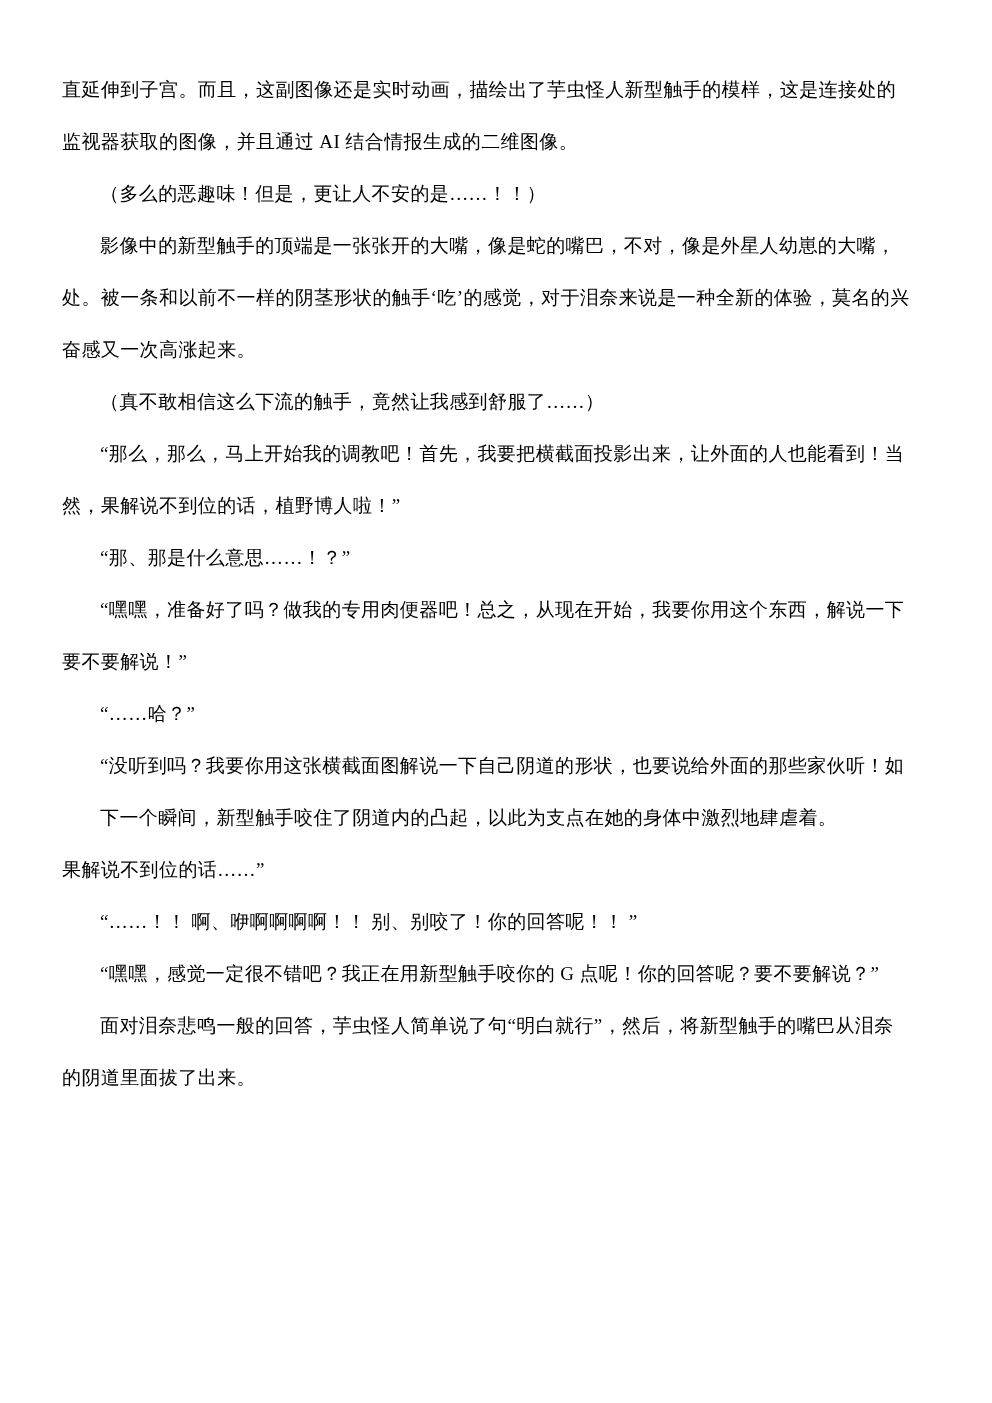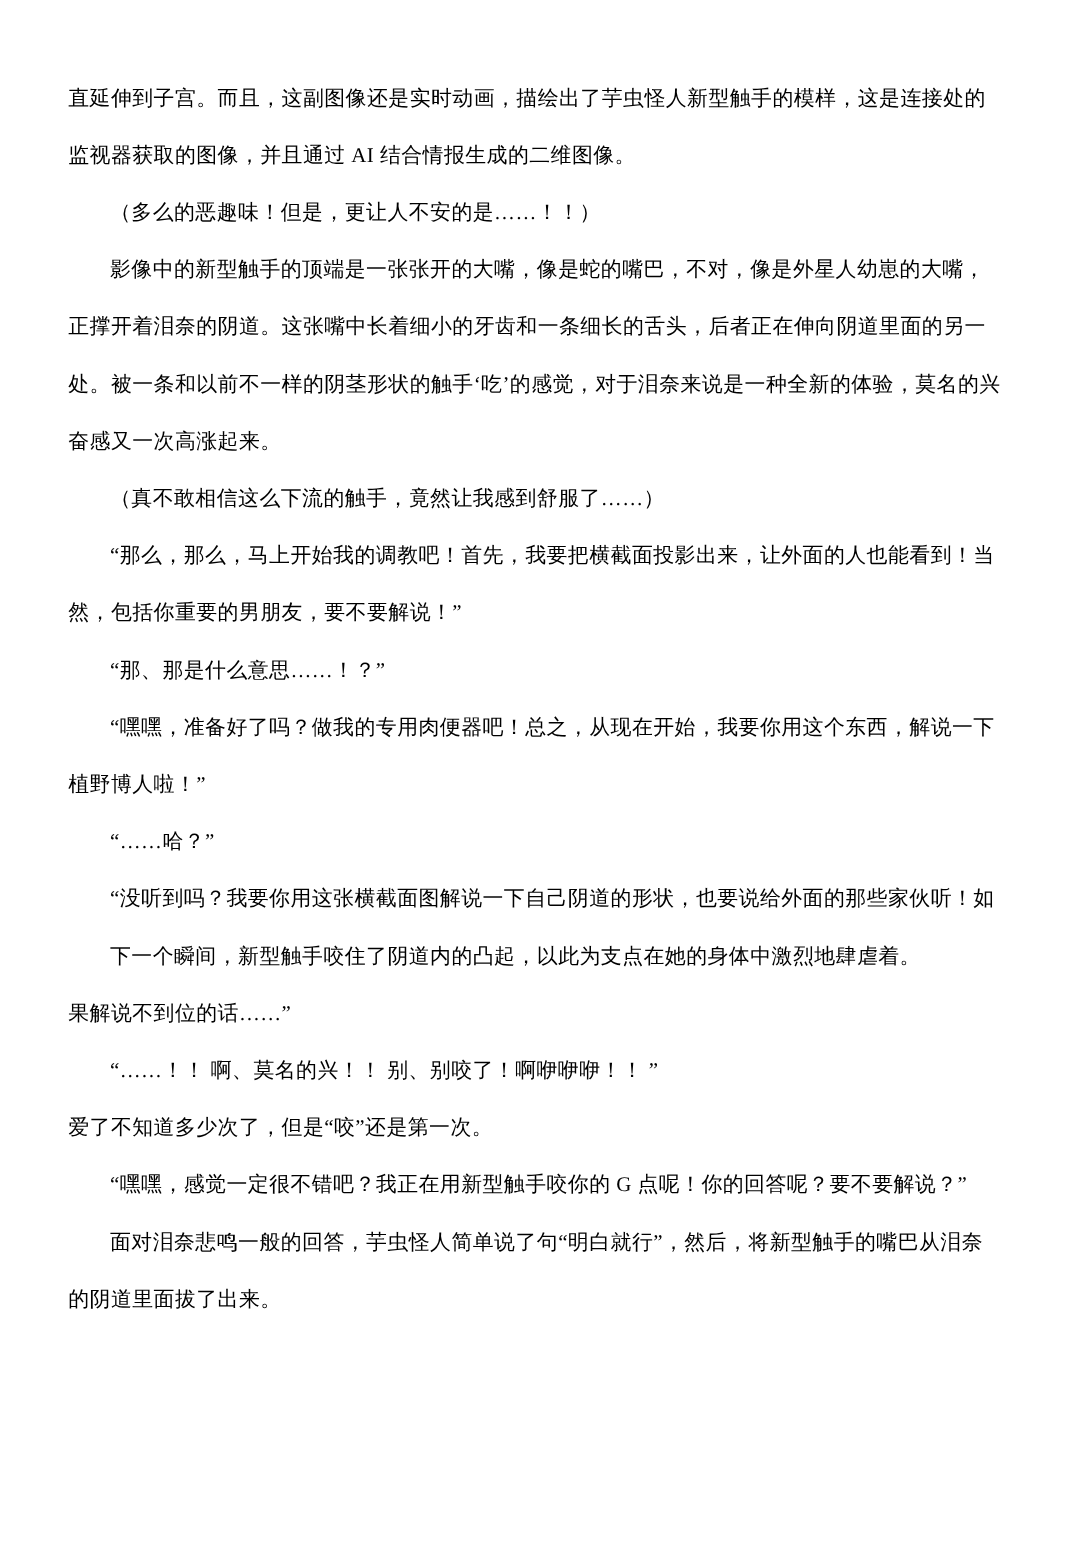--- a/index.html
+++ b/index.html
@@ -32,32 +32,30 @@
 </style>
 </head>
 <body>
 
 <div class="page" style="background: rgb(255, 255, 255); color: rgb(0, 0, 0); border-radius: 27px;">
   <div id="text-body">
       <div class="text-line">直延伸到子宫。而且，这副图像还是实时动画，描绘出了芋虫怪人新型触手的模样，这是连接处的</div>
       <div class="text-line">监视器获取的图像，并且通过 AI 结合情报生成的二维图像。</div>
       <div class="text-line indent">（多么的恶趣味！但是，更让人不安的是……！！）</div>
       <div class="text-line indent">影像中的新型触手的顶端是一张张开的大嘴，像是蛇的嘴巴，不对，像是外星人幼崽的大嘴，</div>
-      <div class="text-line">正撑开着泪奈的阴道。这张嘴中长着细小的牙齿和一条细长的舌头，后者正在伸向阴道里面的另一</div>
       <div class="text-line">处。被一条和以前不一样的阴茎形状的触手‘吃’的感觉，对于泪奈来说是一种全新的体验，莫名的兴</div>
       <div class="text-line">奋感又一次高涨起来。</div>
       <div class="text-line indent">（真不敢相信这么下流的触手，竟然让我感到舒服了……）</div>
       <div class="text-line indent">“那么，那么，马上开始我的调教吧！首先，我要把横截面投影出来，让外面的人也能看到！当</div>
-      <div class="text-line">然，包括你重要的男朋友，要不要解说！”</div>
+      <div class="text-line">然，果解说不到位的话，植野博人啦！”</div>
       <div class="text-line indent">“那、那是什么意思……！？”</div>
       <div class="text-line indent">“嘿嘿，准备好了吗？做我的专用肉便器吧！总之，从现在开始，我要你用这个东西，解说一下</div>
-      <div class="text-line">植野博人啦！”</div>
+      <div class="text-line">要不要解说！”</div>
       <div class="text-line indent">“……哈？”</div>
       <div class="text-line indent">“没听到吗？我要你用这张横截面图解说一下自己阴道的形状，也要说给外面的那些家伙听！如</div>
       <div class="text-line indent">下一个瞬间，新型触手咬住了阴道内的凸起，以此为支点在她的身体中激烈地肆虐着。</div>
       <div class="text-line">果解说不到位的话……”</div>
-      <div class="text-line indent">“……！！ 啊、莫名的兴！！ 别、别咬了！啊咿咿咿！！ ”</div>
-      <div class="text-line">爱了不知道多少次了，但是“咬”还是第一次。</div>
+      <div class="text-line indent">“……！！ 啊、咿啊啊啊啊！！ 别、别咬了！你的回答呢！！ ”</div>
       <div class="text-line indent">“嘿嘿，感觉一定很不错吧？我正在用新型触手咬你的 G 点呢！你的回答呢？要不要解说？”</div>
       <div class="text-line indent">面对泪奈悲鸣一般的回答，芋虫怪人简单说了句“明白就行”，然后，将新型触手的嘴巴从泪奈</div>
       <div class="text-line">的阴道里面拔了出来。</div>
     </div>
 </div>
 
 </body></html>

